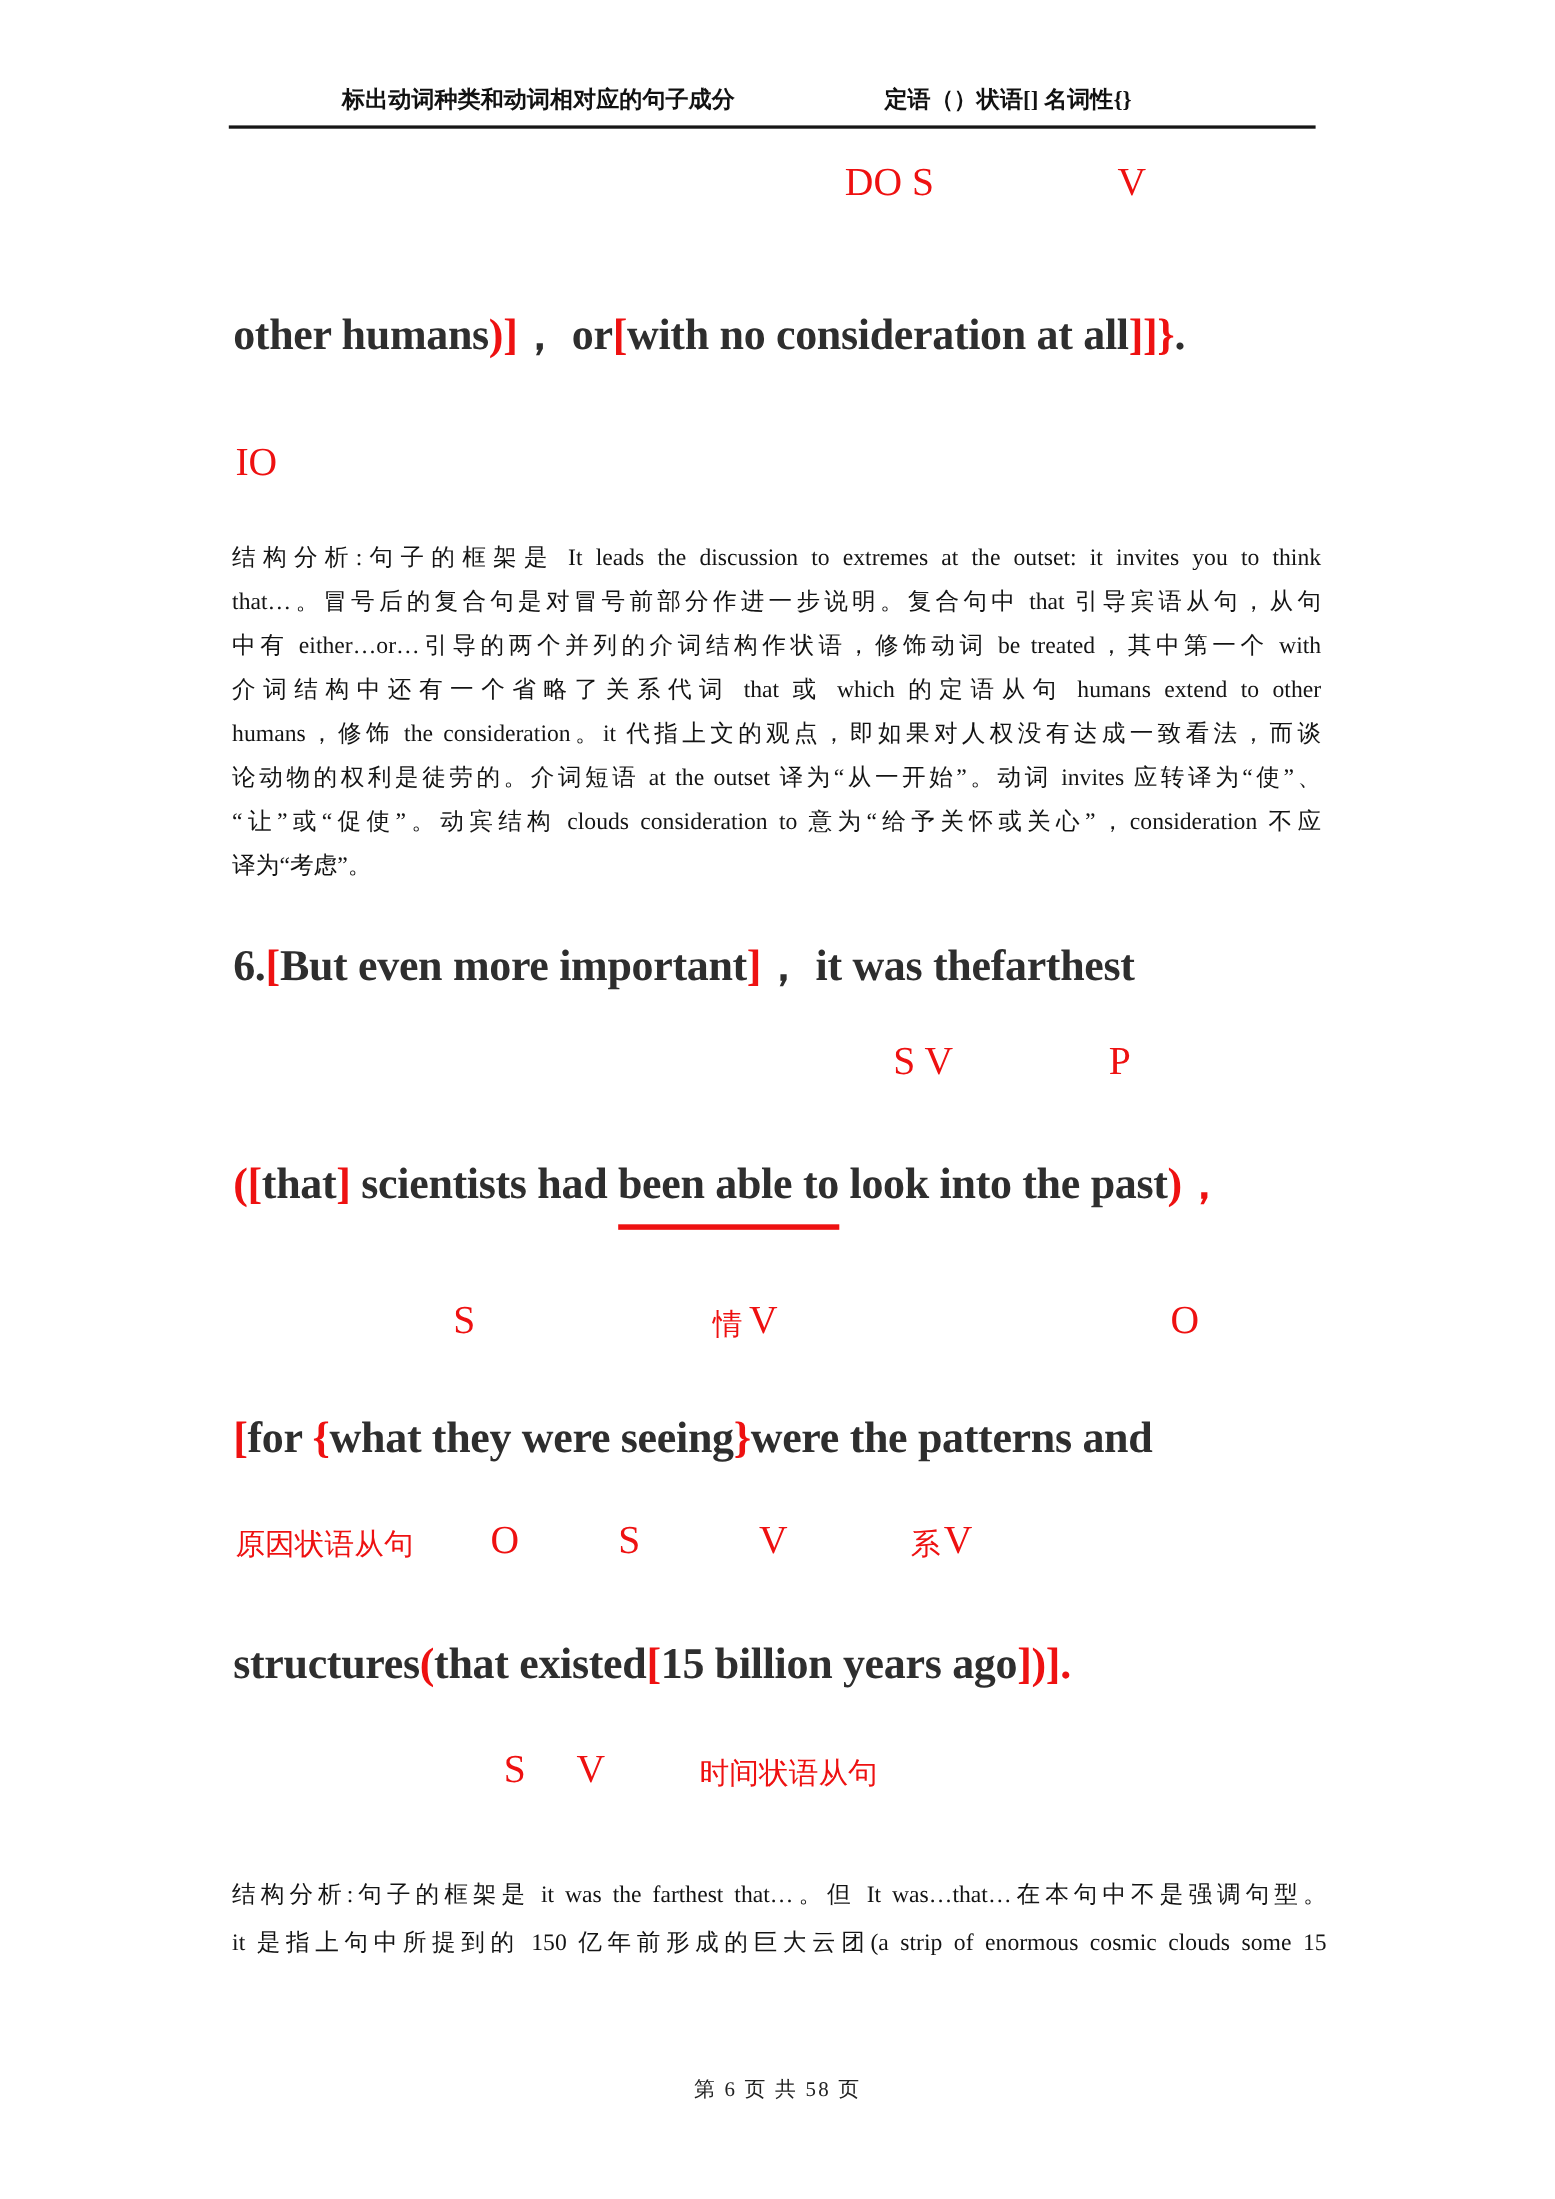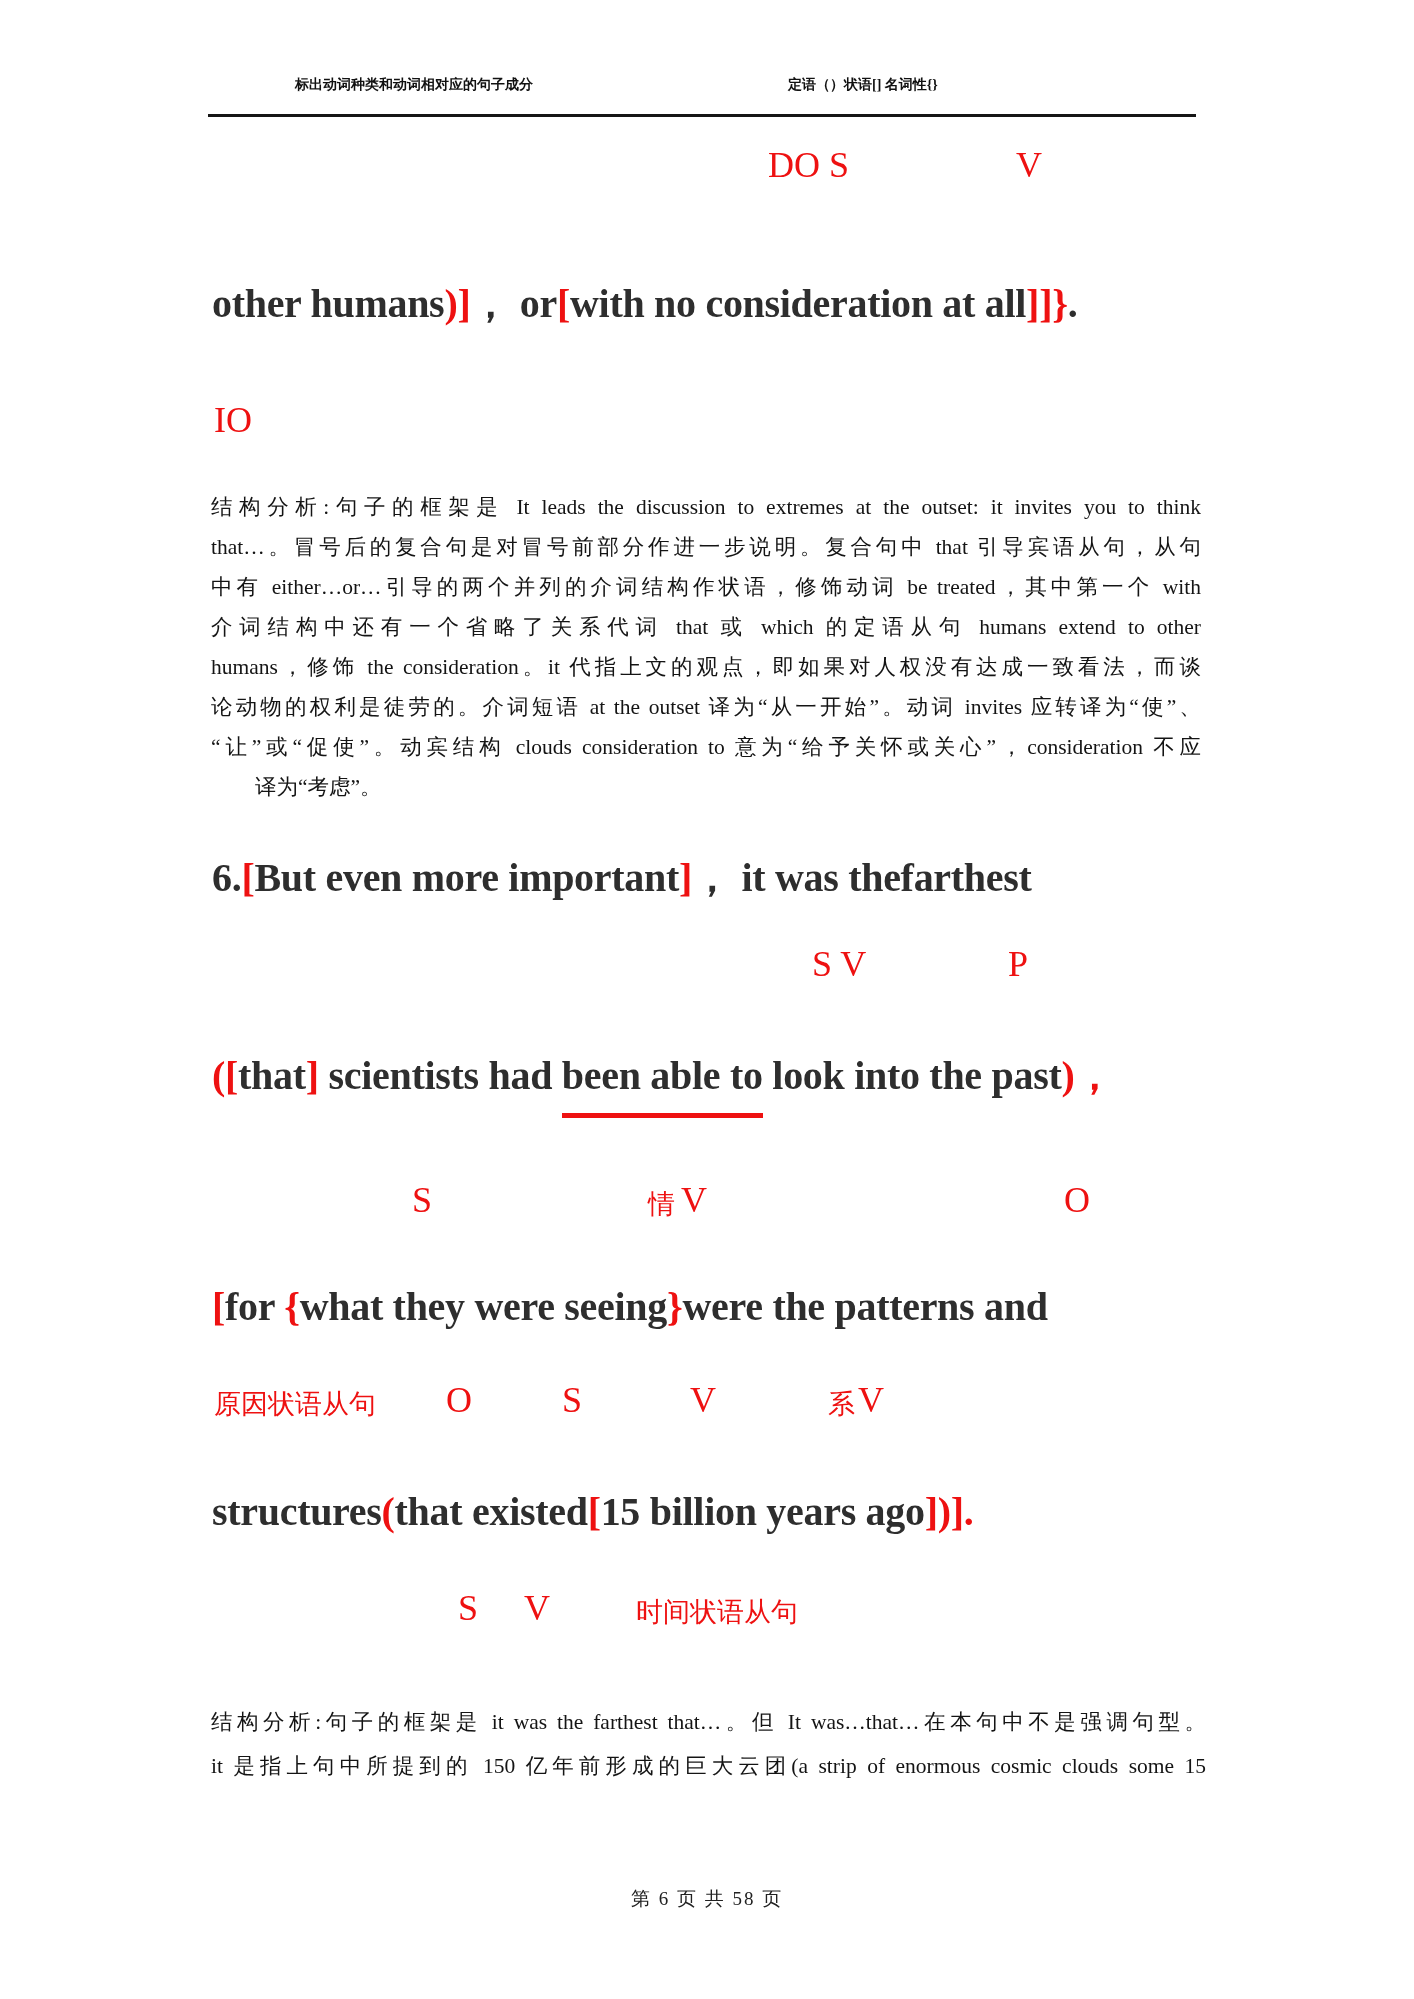--- a/index.html
+++ b/index.html
@@ -1,37 +1,37 @@
 <!DOCTYPE html>
 <html style="--red: #ee1111; --ink: #1a1a1a;"><head>
 <meta charset="utf-8">
 <style>
   :root { --red:#ee1111; --ink:#1a1a1a; }
   html,body{margin:0;padding:0;background:#ffffff;}
   .page{
     position:relative;width:1414px;height:1999px;background:#fff;overflow:hidden;
     font-family:"Liberation Serif","DejaVu Serif",serif;color:var(--ink);
   }
-  .hdr{position:absolute;top:76px;font-weight:bold;font-size:14px;color:#111;white-space:nowrap;}
+  .hdr{position:absolute;top:76px;font-weight:bold;font-size:21px;color:#111;white-space:nowrap;margin-left:16px;}
   .hdr-left{left:295px;}
   .hdr-right{left:788px;}
   .rule{position:absolute;left:208px;top:114px;width:988px;height:0;border-top:3px solid #161616;}
   .ann{position:absolute;color:var(--red);font-size:36px;line-height:1;white-space:nowrap;text-align:center;}
   .ann-cjk{font-size:27px;}
   .bold-line{
     position:absolute;left:212px;font-weight:bold;font-size:40px;line-height:1.18;
     color:#2e2e2e;white-space:nowrap;letter-spacing:-0.3px;
   }
   .bold-line .red{color:var(--red);}
   .u{border-bottom:5px solid var(--red);padding-bottom:15px;}
   .para{
     position:absolute;left:211px;width:990px;font-size:21.5px;line-height:40px;color:#141414;
   }
   .para > div{text-align:justify;text-align-last:justify;}
-  .para.last-left > div:last-child{text-align-last:left;margin-left:44px;}
+  .para.last-left > div:last-child{text-align-last:left;}
   .para2{line-height:44px;width:995px;}
   .footer{
     position:absolute;left:0;top:1886px;width:100%;text-align:center;
     font-size:19px;color:#222;letter-spacing:2px;
   }
 </style>
 </head>
 <body>
 
 <div class="page">

